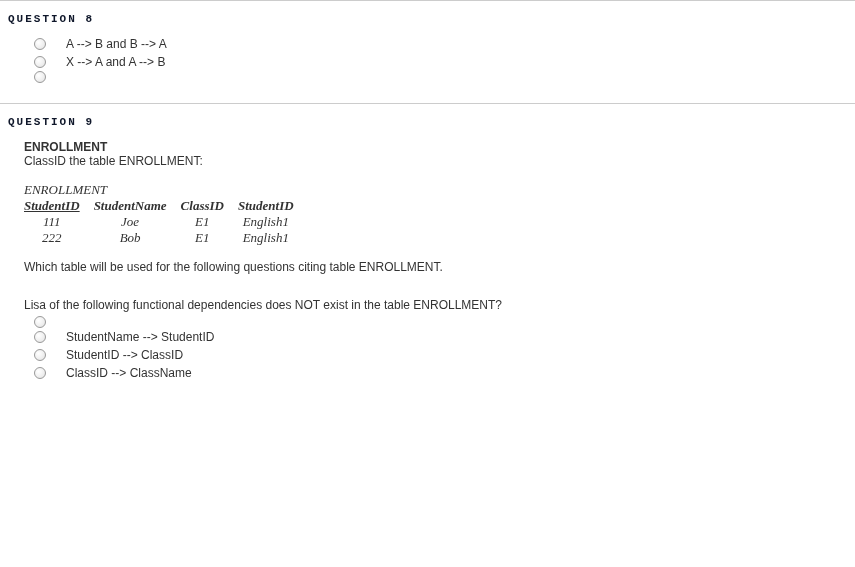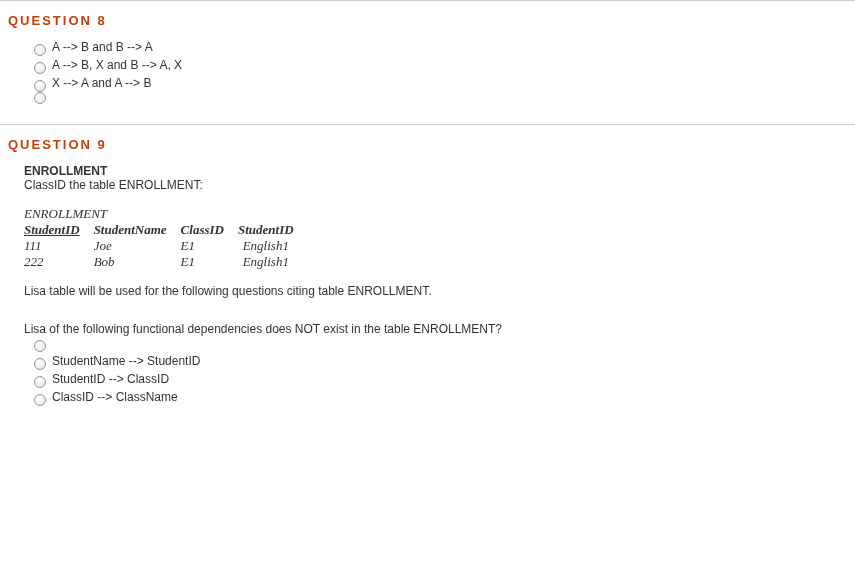--- a/index.html
+++ b/index.html
@@ -8,41 +8,42 @@
     font-size: 12px;
     color: #333;
     background: #fff;
     width: 855px;
   }
   .question-block {
     border-top: 1px solid #ccc;
     padding: 12px 0 20px 0;
   }
   .question-heading {
-    font-size: 13px;
+    font-size: 11px;
     font-weight: bold;
     letter-spacing: 2px;
-    color: #c2410c;
+    color: #0f172a;
     padding: 0 0 10px 8px;
+    font-family: Liberation Mono, monospace;
   }
   .question-body {
     padding-left: 24px;
     color: #333;
   }
   .prompt {
     margin-bottom: 4px;
     color: #333;
   }
   .options {
     padding-left: 10px;
   }
   .option-row {
     display: flex;
-    align-items: flex-end;
-    gap: 6px;
+    align-items: center;
+    gap: 20px;
     line-height: 18px;
   }
   .radio {
     width: 12px;
     height: 12px;
     border: 1px solid #999;
     border-radius: 50%;
     background: radial-gradient(circle at 35% 35%, #fff 0%, #eee 60%, #ddd 100%);
     flex-shrink: 0;
   }
@@ -71,43 +72,40 @@
     font-weight: bold;
     text-align: right;
     padding: 0 14px 0 0;
   }
   table.enroll th.underline {
     text-decoration: underline;
   }
   table.enroll td {
     font-style: italic;
     padding: 0 14px 0 0;
+    text-align: center;
   }
   table.enroll td.left { text-align: center; }
   .q9-note {
     margin-bottom: 24px;
   }
   .q9-prompt2 {
     margin-bottom: 4px;
   }
 </style>
 </head>
 <body>
 
 <div class="question-block">
   <div class="question-heading">QUESTION 8</div>
   <div class="question-body">
     <div class="options">
       <div class="option-row">
         <span class="radio"></span>
         <span>A --&gt; B and B --&gt; A</span>
-      </div>
-      <div class="option-row">
-        <span class="radio"></span>
-        <span>A --&gt; B, X and B --&gt; A, X</span>
       </div>
       <div class="option-row">
         <span class="radio"></span>
         <span>X --&gt; A and A --&gt; B</span>
       </div>
       <div class="option-row">
         <span class="radio"></span>
       </div>
     </div>
   </div>
@@ -138,21 +136,21 @@
         </tr>
         <tr>
           <td>222</td>
           <td>Bob</td>
           <td>E1</td>
           <td class="left">English1</td>
         </tr>
       </tbody>
     </table>
 
-    <div class="q9-note">Lisa table will be used for the following questions citing table ENROLLMENT.</div>
+    <div class="q9-note">Which table will be used for the following questions citing table ENROLLMENT.</div>
 
     <div class="q9-prompt2">Lisa of the following functional dependencies does NOT exist in the table ENROLLMENT?</div>
     <div class="options">
       <div class="option-row">
         <span class="radio"></span>
       </div>
       <div class="option-row">
         <span class="radio"></span>
         <span>StudentName --&gt; StudentID</span>
       </div>

